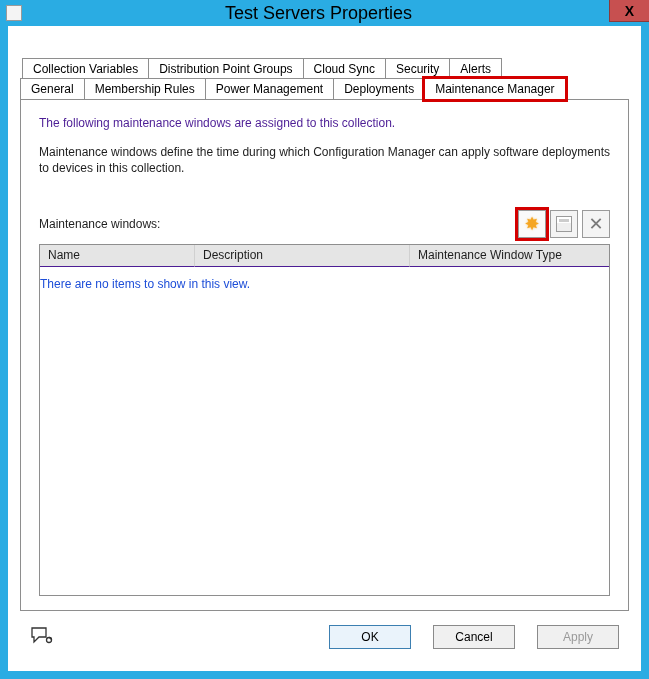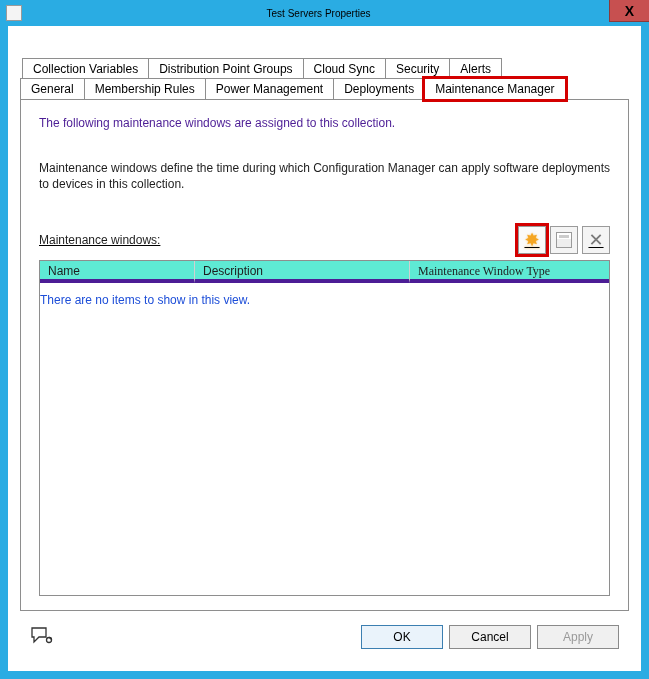--- a/index.html
+++ b/index.html
@@ -32,21 +32,21 @@
   }
   .titlebar .sysicon {
     width: 16px; height: 16px;
     background: #f4f4f4;
     border: 1px solid #9a9a9a;
     margin-right: 6px;
   }
   .titlebar .title {
     flex: 1;
     text-align: center;
-    font-size: 10px;
+    font-size: 18px;
     color: #000;
     padding-right: 40px;
   }
   .titlebar .closebtn {
     position: absolute;
     right: 0; top: 0;
     width: 40px; height: 22px;
     background: #c75050;
     color: #000;
     font-weight: bold;
@@ -105,27 +105,26 @@
   }
   .tabpage {
     border: 1px solid #8e8e8e;
     flex: 1;
     padding: 16px 18px 14px 18px;
     display: flex;
     flex-direction: column;
     min-height: 0;
   }
   .intro1 { color: #4c1d95; margin-bottom: 14px; }
-  .intro2 { color: #1e1e1e; margin-bottom: 34px; line-height: 1.35; margin-top: 16px; }
+  .intro2 { color: #1e1e1e; margin-bottom: 34px; line-height: 1.35; }
   .mw-header {
     display: flex;
     align-items: center;
     justify-content: space-between;
     margin-bottom: 6px;
-    text-decoration: underline;
   }
   .mw-label { color: #1e1e1e; }
   .toolbar { display: flex; gap: 4px; }
   .tbtn {
     width: 28px; height: 28px;
     border: 1px solid #9a9a9a;
     background: #fafafa;
     display: flex; align-items: center; justify-content: center;
     cursor: default;
   }
@@ -159,40 +158,40 @@
     flex-direction: column;
     min-height: 0;
     background: #fff;
   }
   .columns {
     display: flex;
     height: 22px;
   }
   .col {
     border-right: 1px solid #d0d0d0;
-    border-bottom: 4px solid #4c1d95;
+    border-bottom: 1px solid #4c1d95;
     padding: 3px 8px;
     color: #1e1e1e;
-    background: #5eead4;
+    background: #e5e5e5;
     cursor: default;
   }
   .col.c1 { width: 155px; }
   .col.c2 { width: 215px; }
-  .col.c3 { flex: 1; border-right: none; font-family: Liberation Serif, serif; }
+  .col.c3 { flex: 1; border-right: none; }
   .listbody {
     flex: 1;
     padding-top: 10px;
     color: #1d4ed8;
   }
   .footer {
     height: 52px;
     display: flex;
     align-items: center;
     padding: 0 10px;
-    gap: 6px;
+    gap: 22px;
     border-top: none;
   }
   .footer-icon {
     width: 24px;
     display: flex;
     align-items: center;
     justify-content: center;
     font-size: 18px;
     color: #333;
     margin-right: auto;

